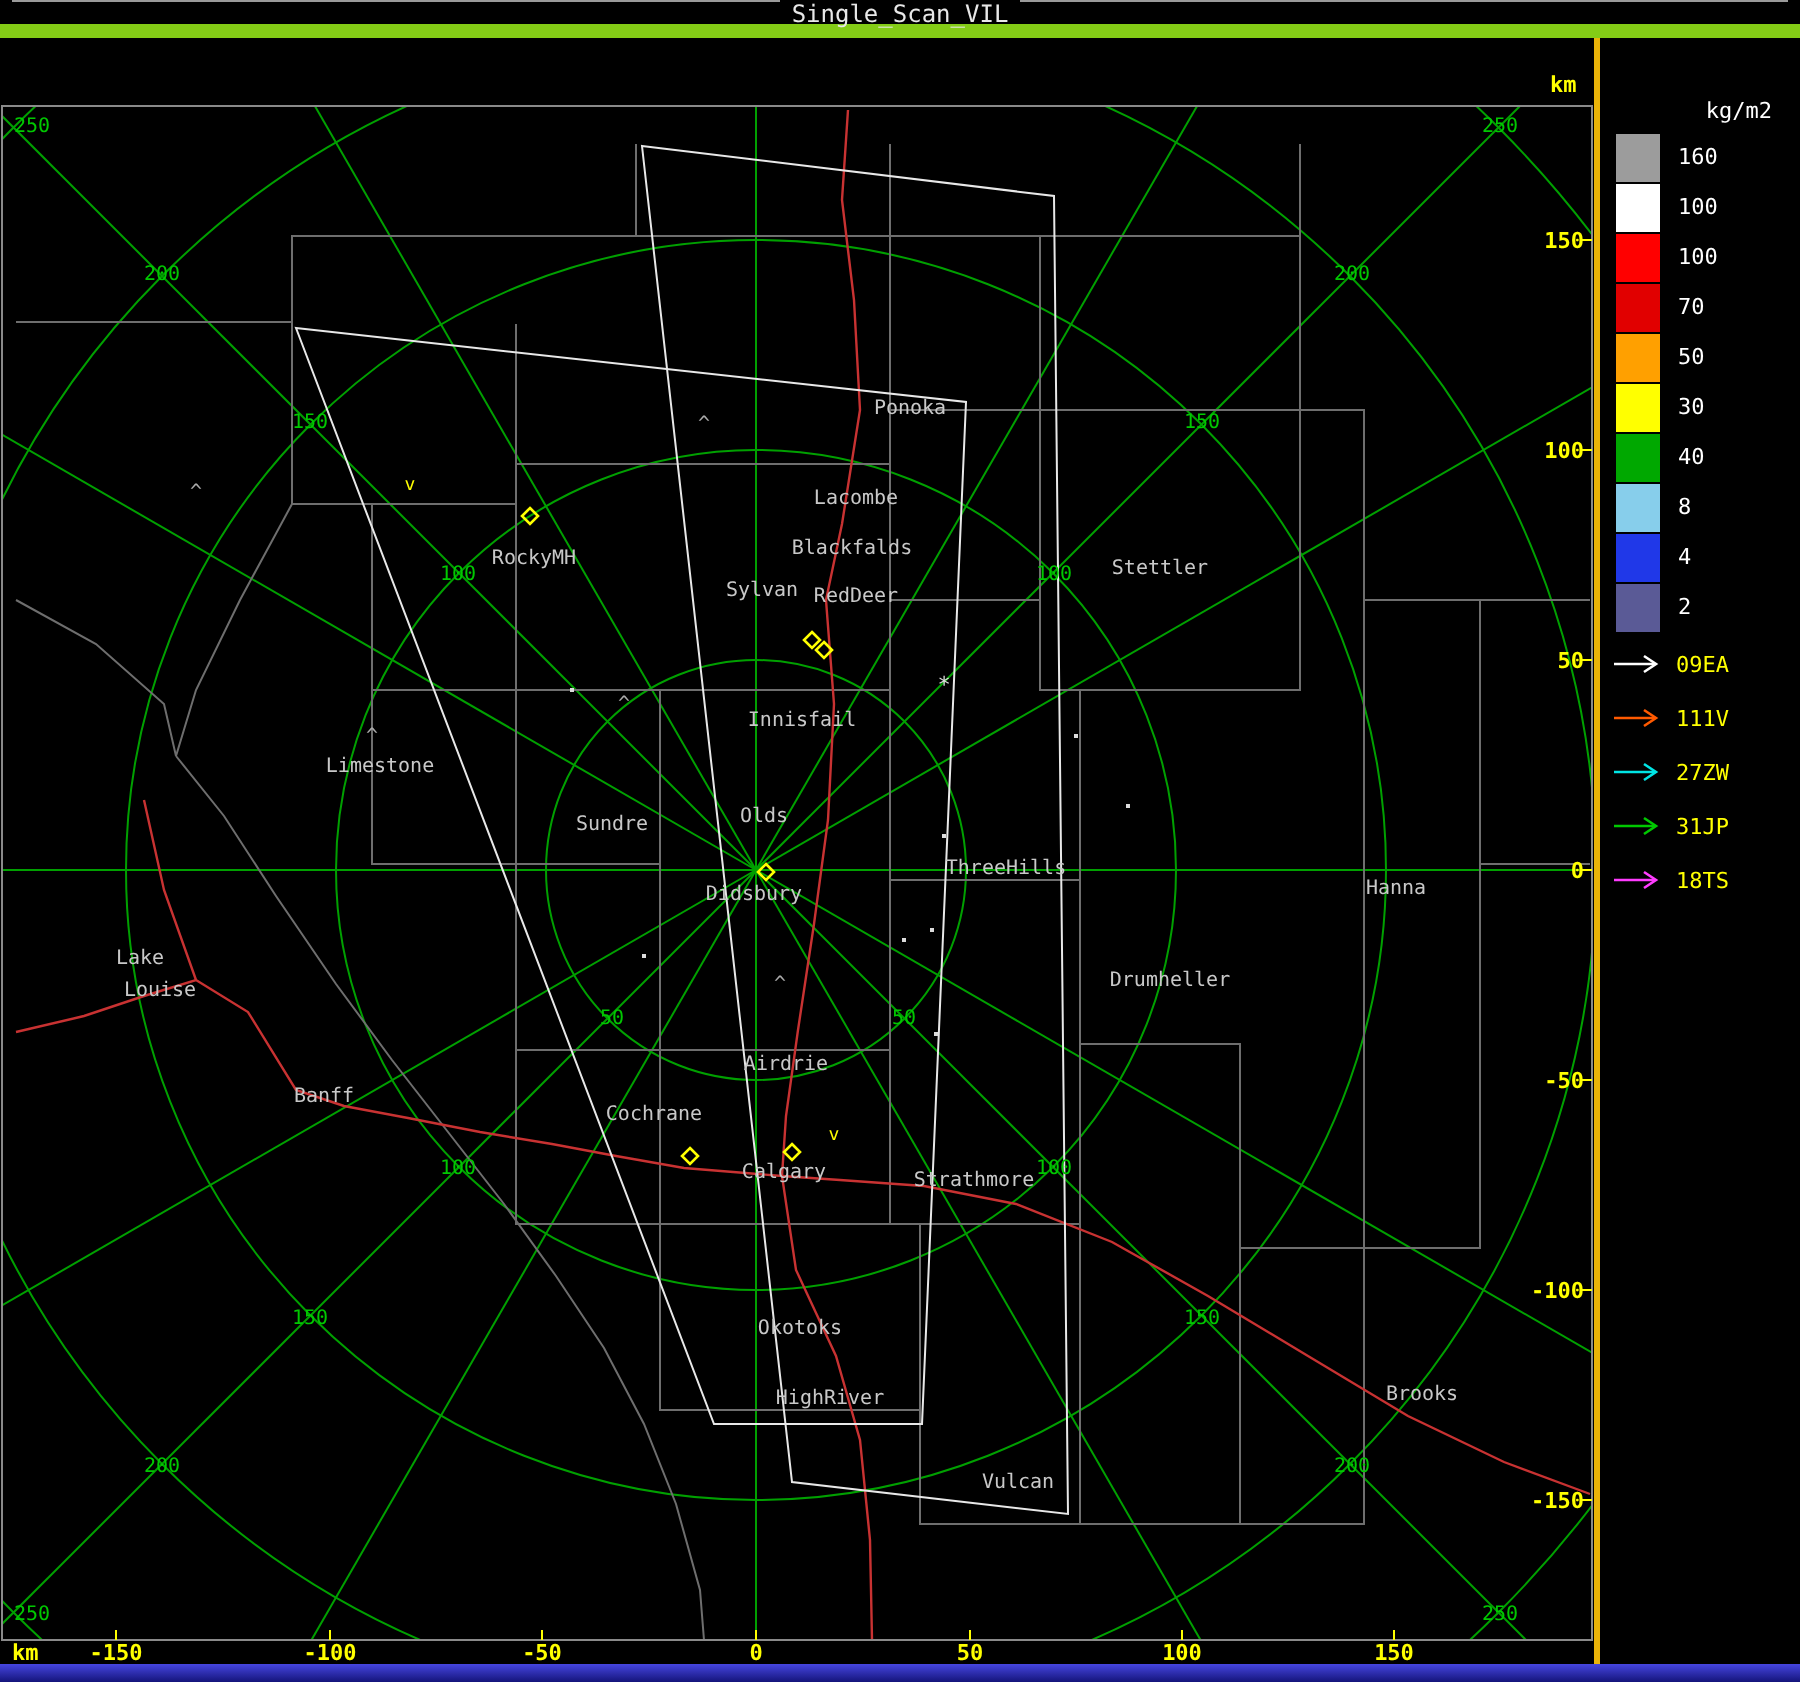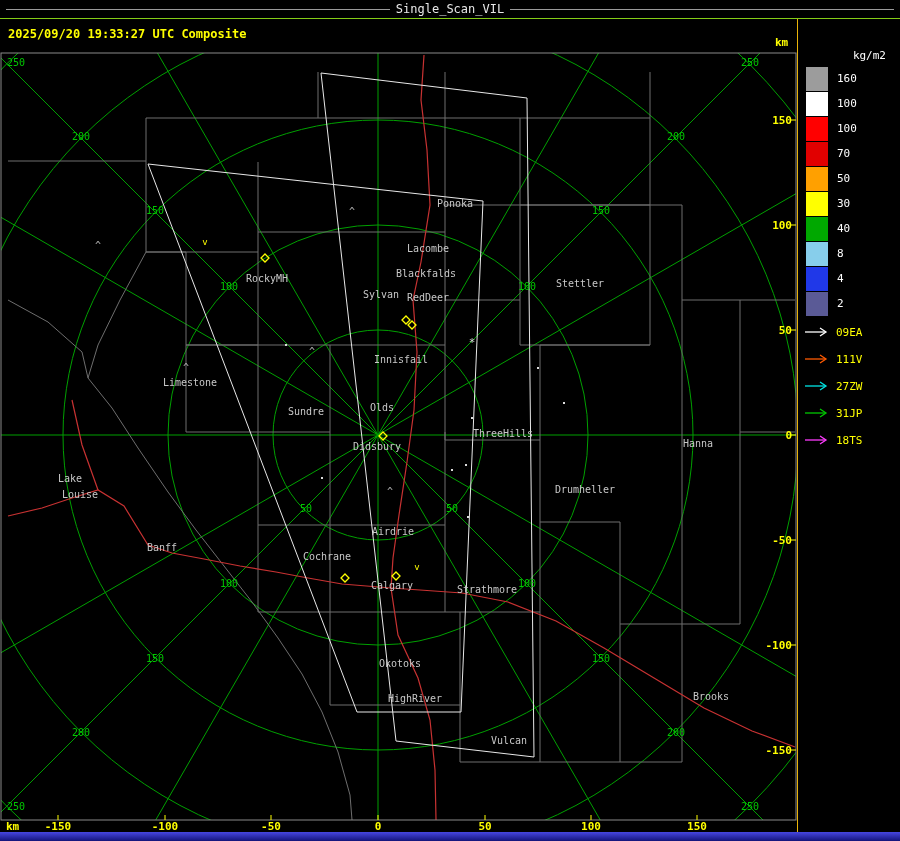--- a/index.html
+++ b/index.html
@@ -1,26 +1,26 @@
 <!DOCTYPE html>
 <html><head>
 <meta charset="utf-8">
 <style>
   html,body{margin:0;padding:0;background:#000;}
   .app{position:relative;width:900px;height:841px;background:#000;overflow:hidden;
        font-family:"DejaVu Sans Mono",monospace;}
   .titlebar{position:absolute;left:0;top:0;width:900px;height:19px;display:flex;
-       align-items:center;background:#000;border-bottom:1px solid #84cc16;box-sizing:border-box;}
+       align-items:flex-start;background:#000;border-bottom:7px solid #84cc16;box-sizing:border-box;}
   .tline{flex:1;height:0;border-top:1px solid #9a9a9a;margin:0 6px;}
   .title{color:#e8e8e8;font-size:12px;white-space:nowrap;}
   .timestamp{position:absolute;left:8px;top:27px;color:#ffff00;font-size:12px;font-weight:bold;}
   #map-svg{position:absolute;left:0;top:19px;}
   #map-svg text{font-family:"DejaVu Sans Mono",monospace;}
   .panel{position:absolute;left:797px;top:19px;width:103px;height:813px;background:#000;
-       border-left:1px solid #eab308;box-sizing:border-box;}
+       border-left:3px solid #eab308;box-sizing:border-box;}
   .cb-title{margin:30px 14px 4px 0;text-align:right;color:#ffffff;font-size:11px;}
   .cb-row{display:flex;align-items:center;height:25px;padding-left:8px;}
   .cb-swatch{width:22px;height:24px;display:inline-block;}
   .cb-label{margin-left:9px;color:#ffffff;font-size:11px;text-align:center;}
   #legend{margin-top:10px;}
   .lg-row{display:flex;align-items:flex-start;height:27px;padding-left:6px;}
   .lg-label{margin-left:6px;color:#ffff00;font-size:11px;}
   .bottombar{position:absolute;left:0;top:832px;width:900px;height:9px;
        background:linear-gradient(#4646e0,#14147a);}
 </style>
@@ -28,21 +28,20 @@
 <body>
 
 <div class="app">
 
   <div class="titlebar">
     <span class="tline"></span>
     <span class="title">Single_Scan_VIL</span>
     <span class="tline"></span>
   </div>
 
-  <div class="timestamp">2025/09/20 19:33:27 UTC Composite</div>
 
   <svg id="map-svg" width="797" height="814" viewBox="0 19 797 814">
       <defs>
         <clipPath id="mapclip">
           <rect x="1" y="53" width="795" height="767"></rect>
         </clipPath>
       </defs>
       <g clip-path="url(#mapclip)">
         <line x1="378" y1="435" x2="923" y2="435" stroke="#00A000" stroke-width="1"></line>
         <line x1="378" y1="435" x2="849.9838450625191" y2="707.5" stroke="#00A000" stroke-width="1"></line>

